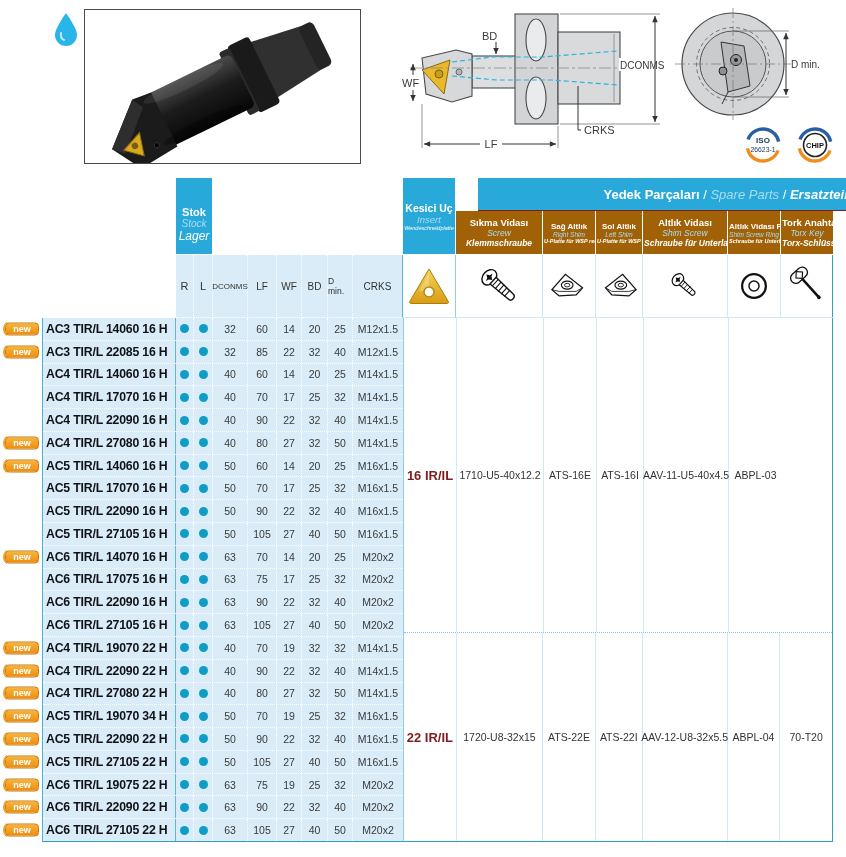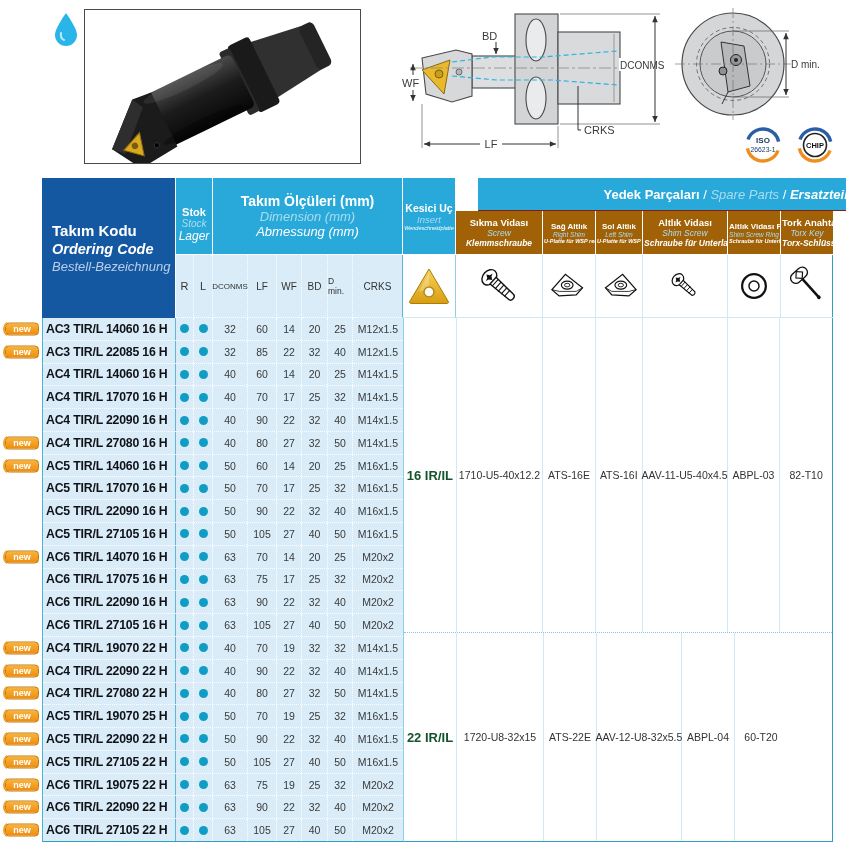--- a/index.html
+++ b/index.html
@@ -85,21 +85,21 @@
   .cell:last-child{border-right:none;}
   .dot{width:9px;height:9px;border-radius:50%;background:#0f9dc6;}
   .new-badge{position:absolute;left:-38px;top:50%;transform:translateY(-50%);width:34px;height:13px;border-radius:4px;background:linear-gradient(180deg,#f7b43c,#ee8d10);border:1px solid #c87a06;color:#fff;font-size:9px;font-weight:bold;display:flex;align-items:center;justify-content:center;line-height:1;}
   .new-badge::before{content:"";position:absolute;left:-3px;top:-2px;width:10px;height:15px;border-left:2px solid #f0a12b;border-radius:50% 0 0 50%;}
 
   .data-right{left:361px;top:140px;width:430px;height:524px;display:flex;flex-direction:column;background:#fff;border-left:1px solid #8fd0e8;border-bottom:1px solid #2f9fc4;border-right:1px solid #2f9fc4;}
   .group{display:flex;}
   .group:first-child{border-bottom:1px dotted #7fcbe4;}
   .gcell{display:flex;align-items:center;justify-content:center;border-right:1px solid #cfeaf4;font-size:10.5px;color:#333;white-space:nowrap;}
   .gcell:last-child{border-right:none;}
-  .g-insert{width:53px;font-weight:bold;font-size:13px;color:#14532d;}
+  .g-insert{width:53px;font-weight:bold;font-size:13px;color:#7f1d1d;}
 </style>
 </head>
 <body>
 
 <div class="page">
 
   <div class="coolant-drop">
     <svg viewBox="0 0 26 34" width="26" height="34">
       <path d="M13,1 C13,1 2,16 2,23 a11,11 0 0 0 22,0 C24,16 13,1 13,1 Z" fill="#2ab5e8"></path>
       <path d="M8,21 a5,6 0 0 0 3,7" stroke="#bfeafb" stroke-width="2" fill="none" stroke-linecap="round"></path>
@@ -208,37 +208,27 @@
       <circle cx="423" cy="145" r="19" fill="#fff"></circle>
       <circle cx="423" cy="145" r="16" fill="none" stroke="#2b5ea7" stroke-width="3.4" stroke-dasharray="41 60" transform="rotate(200 423 145)"></circle>
       <circle cx="423" cy="145" r="16" fill="none" stroke="#ef8e1f" stroke-width="3.4" stroke-dasharray="41 60" transform="rotate(20 423 145)"></circle>
       <circle cx="423" cy="145" r="11.5" fill="#fff" stroke="#222" stroke-width="1.6"></circle>
       <text class="chip-t" x="423" y="148">CHIP</text>
     </g>
   </svg>
 
   <div class="ctable">
 
-    <div class="abs hdr-code">
-      <span class="l1">Takım Kodu</span>
-      <span class="l2">Ordering Code</span>
-      <span class="l3">Bestell-Bezeichnung</span>
-    </div>
 
     <div class="abs cyan hdr-stock">
       <span class="l1">Stok</span>
       <span class="l2">Stock</span>
       <span class="l3">Lager</span>
     </div>
 
-    <div class="abs cyan hdr-dims">
-      <span class="l1">Takım Ölçüleri (mm)</span>
-      <span class="l2">Dimension (mm)</span>
-      <span class="l3">Abmessung (mm)</span>
-    </div>
 
     <div class="abs cyan hdr-insert">
       <span class="l1">Kesici Uç</span>
       <span class="l2">Insert</span>
       <span class="l3">Wendeschneidplatte</span>
     </div>
 
     <div class="abs cyan hdr-spare-title">
       <span class="t1">Yedek Parçaları</span>
         <span class="sep"> / </span>
@@ -630,21 +620,21 @@
           </div>
       <div class="cell dim dc-2">40</div>
       <div class="cell dim dc-3">80</div>
       <div class="cell dim dc-4">27</div>
       <div class="cell dim dc-5">32</div>
       <div class="cell dim dc-6">50</div>
       <div class="cell dim dc-7">M14x1.5</div>
     </div>
         <div class="row">
       <span class="new-badge">new</span>
-      <div class="cell code">AC5 TIR/L 19070 25 H</div>
+      <div class="cell code">AC5 TIR/L 19070 34 H</div>
       <div class="cell dc-0">
             <span class="dot"></span>
           </div>
       <div class="cell dc-1">
             <span class="dot"></span>
           </div>
       <div class="cell dim dc-2">50</div>
       <div class="cell dim dc-3">70</div>
       <div class="cell dim dc-4">19</div>
       <div class="cell dim dc-5">25</div>
@@ -733,26 +723,26 @@
     </div>
       </div>
     <div class="abs data-right" id="groups-host">
         <div class="group" style="flex-grow: 14;">
           <div class="gcell g-insert">16 IR/IL</div>
           <div class="gcell sc-0">1710-U5-40x12.2</div>
           <div class="gcell sc-1">ATS-16E</div>
           <div class="gcell sc-2">ATS-16I</div>
           <div class="gcell sc-3">AAV-11-U5-40x4.5</div>
           <div class="gcell sc-4">ABPL-03</div>
-          <div class="gcell sc-5">82-T10</div>
         </div>
         <div class="group" style="flex-grow: 9;">
           <div class="gcell g-insert">22 IR/IL</div>
           <div class="gcell sc-0">1720-U8-32x15</div>
           <div class="gcell sc-1">ATS-22E</div>
+          <div class="gcell sc-2">ATS-22I</div>
           <div class="gcell sc-3">AAV-12-U8-32x5.5</div>
           <div class="gcell sc-4">ABPL-04</div>
-          <div class="gcell sc-5">60-T20</div>
+          <div class="gcell sc-5">70-T20</div>
         </div>
       </div>
   </div>
 
 </div>
 
 </body></html>

